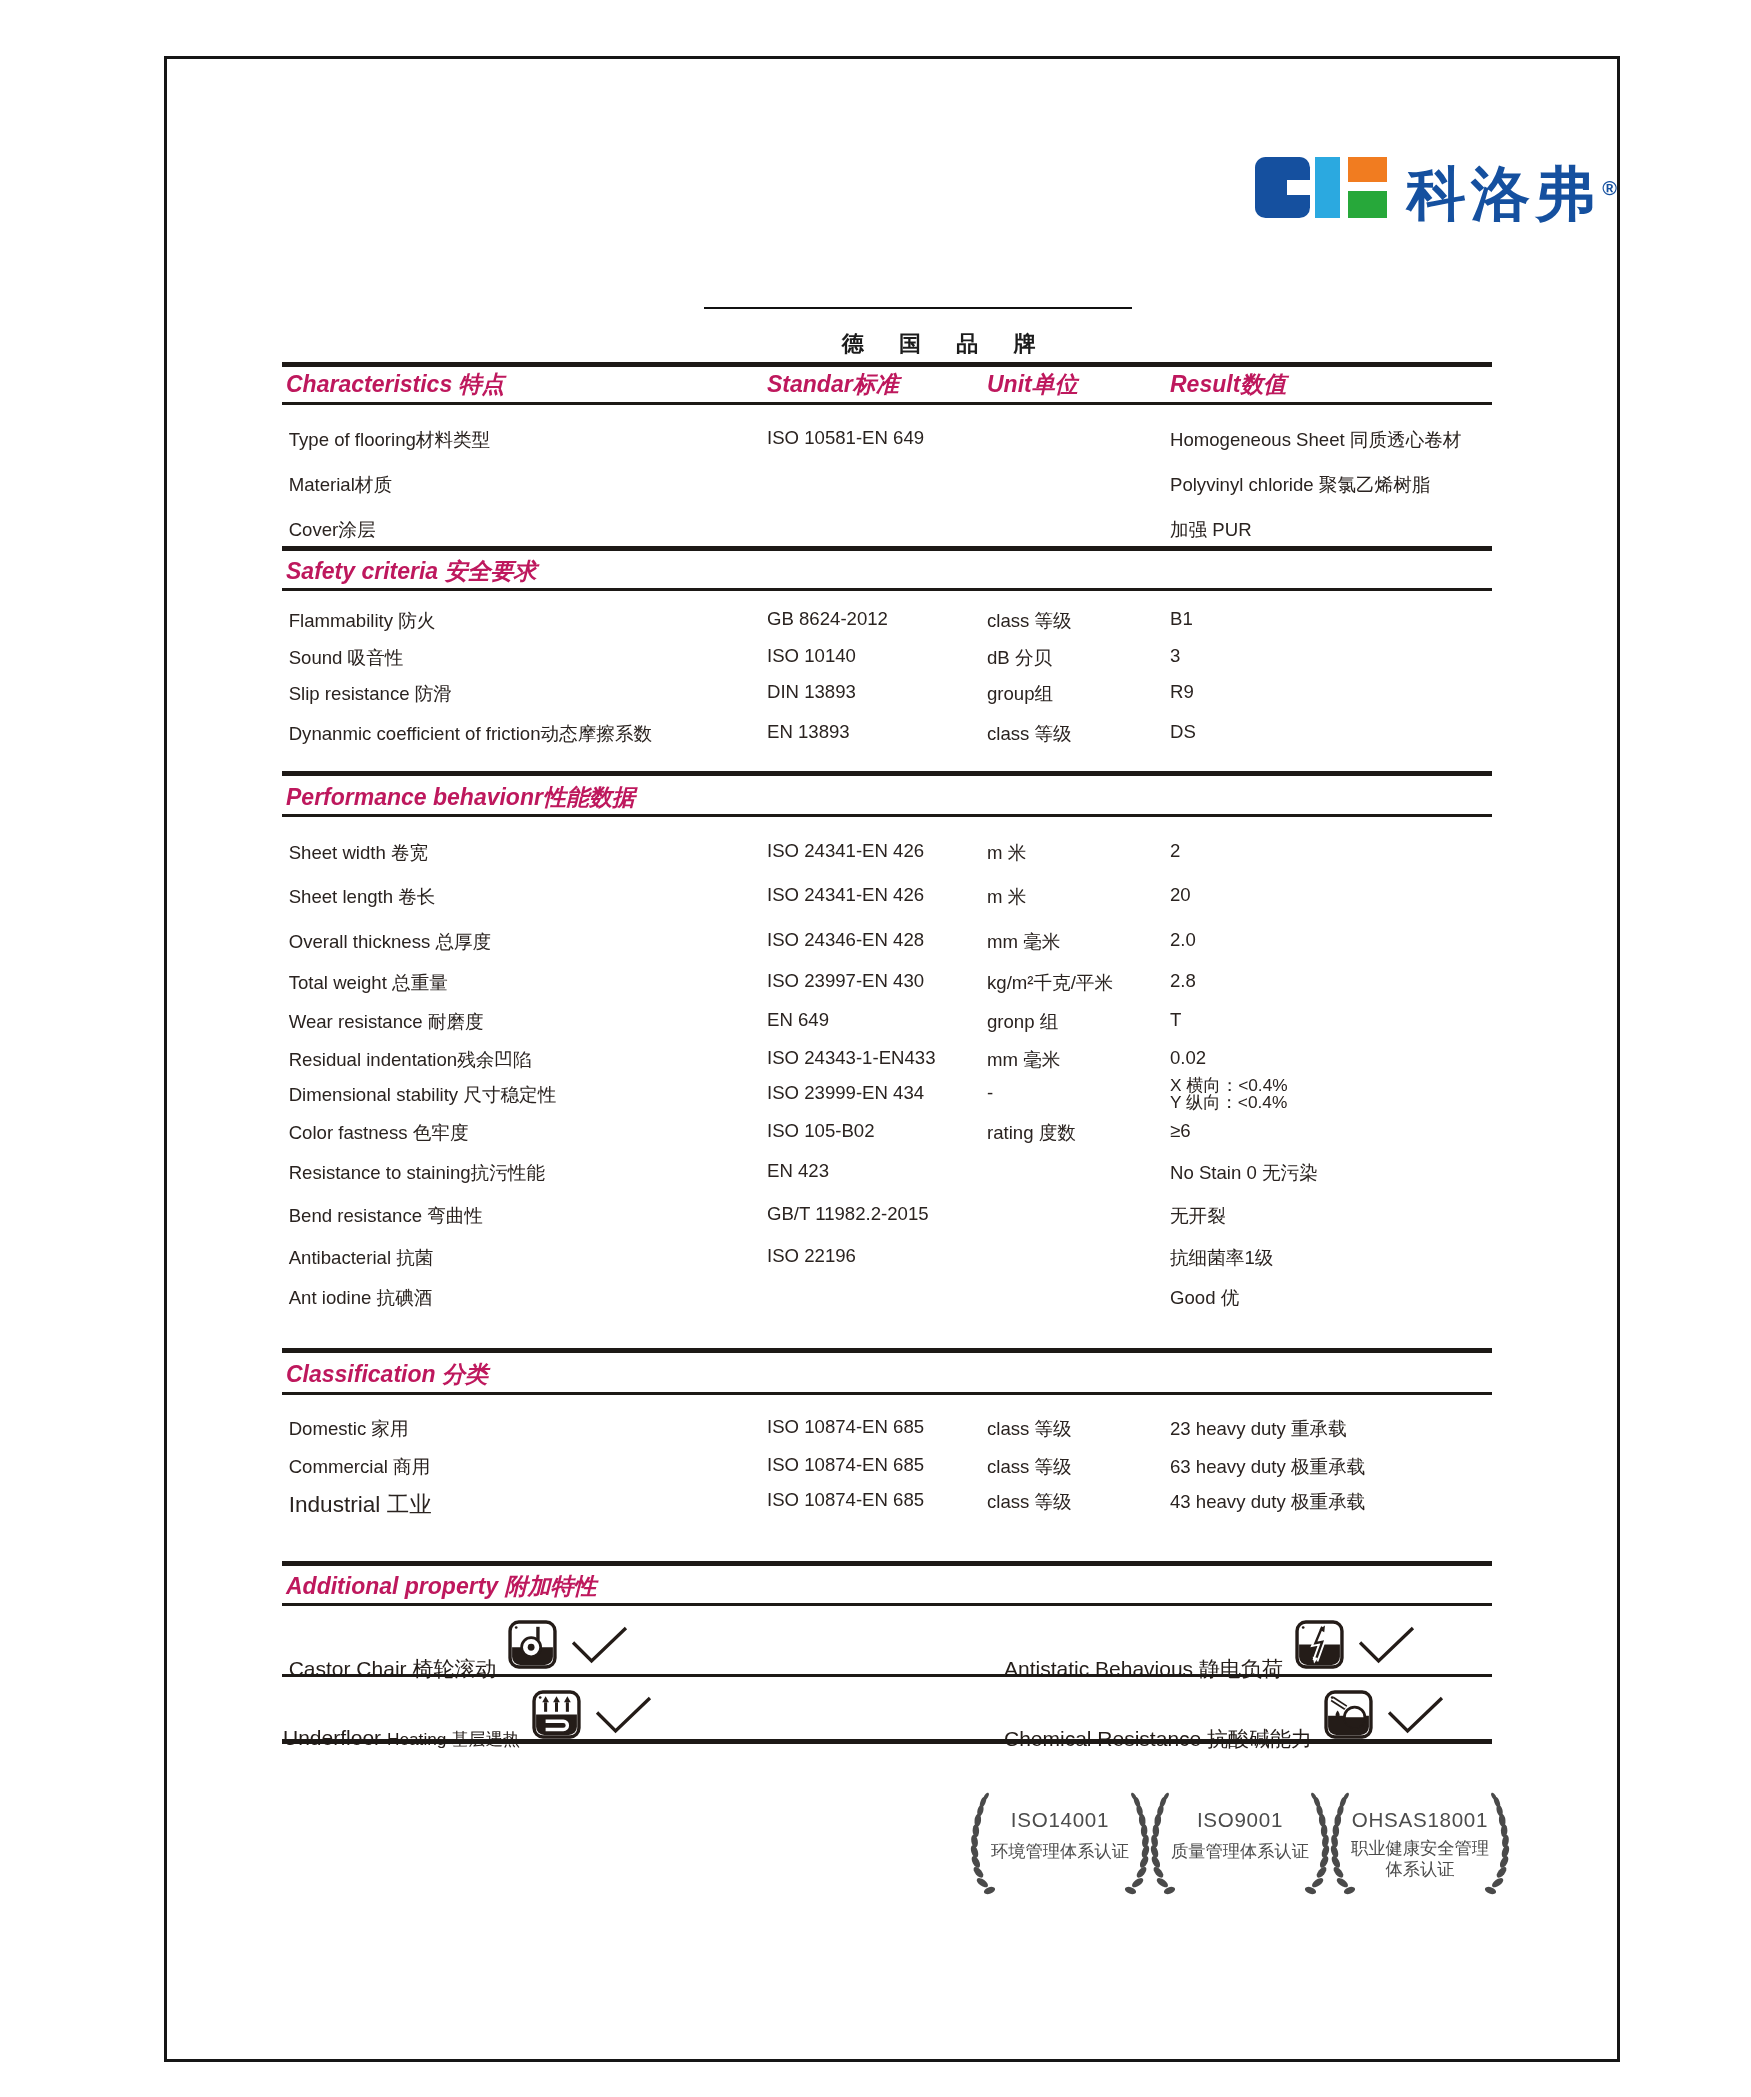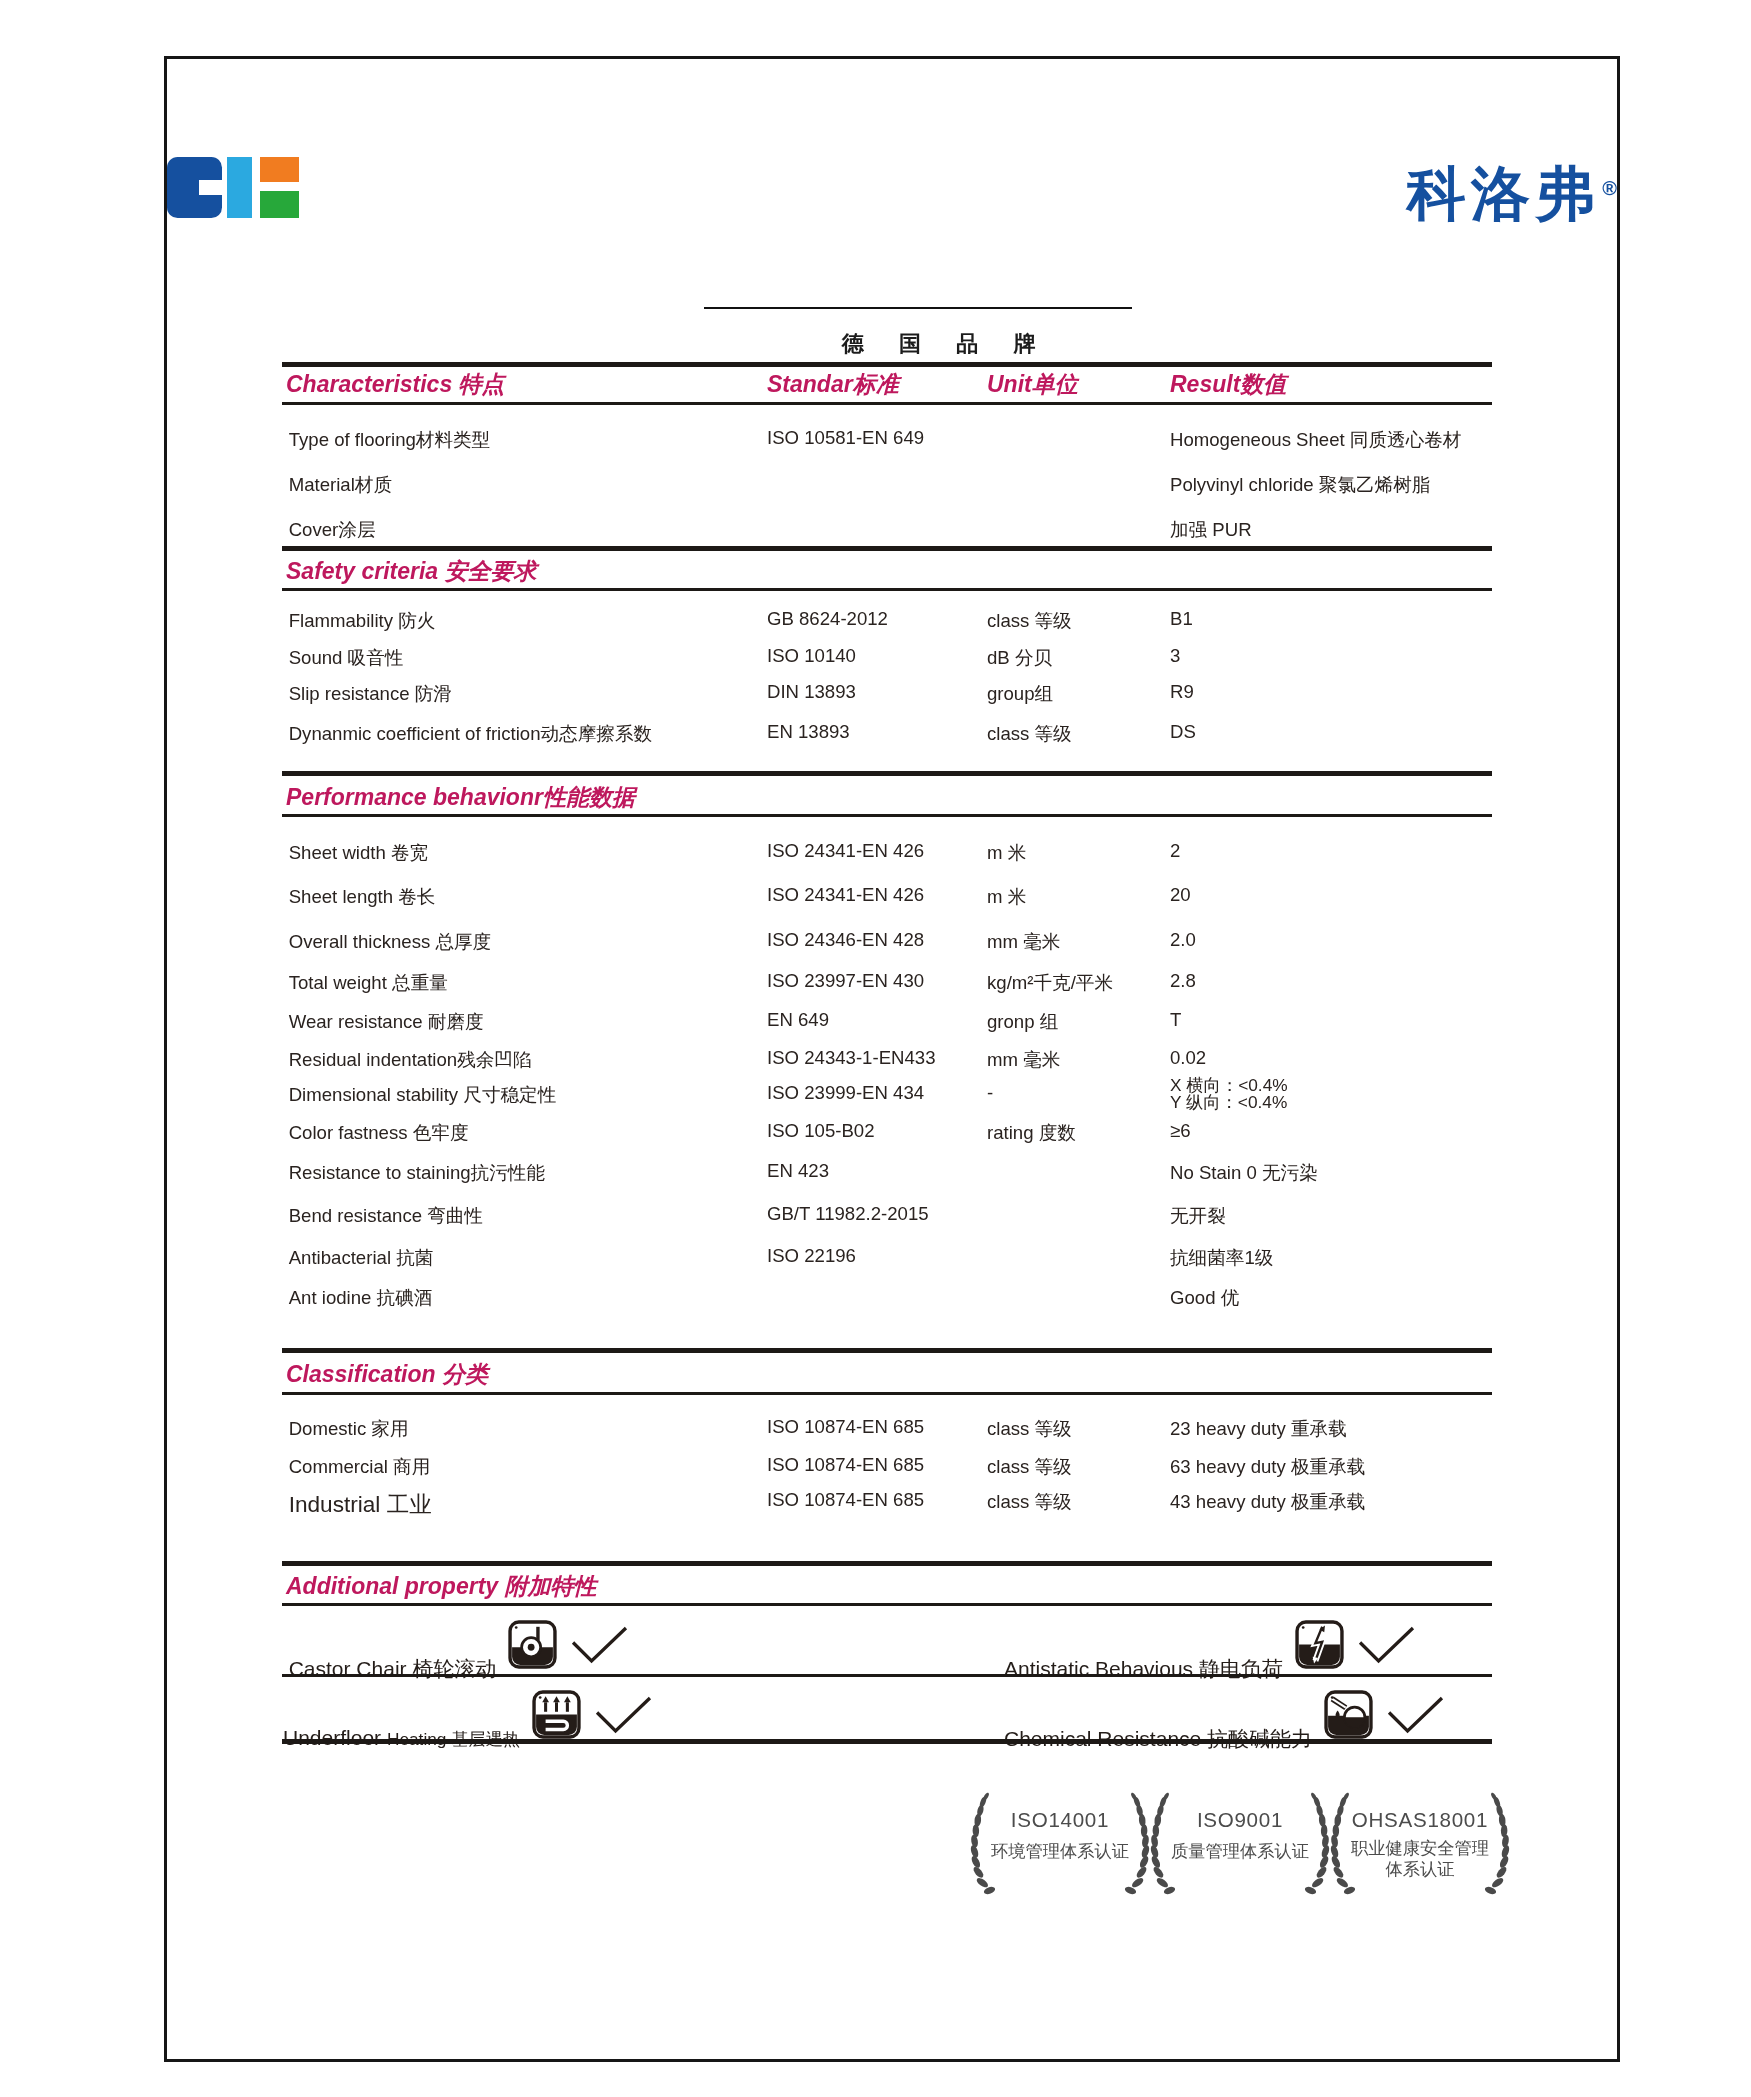--- a/index.html
+++ b/index.html
@@ -1,21 +1,21 @@
 <!DOCTYPE html>
 <html style="font-size:10.6px"><head>
 <meta charset="utf-8">
 <style>
   html,body{margin:0;padding:0;background:#ffffff;}
   .page{position:relative;width:1752px;height:2097px;background:#fff;overflow:hidden;
         font-family:"Liberation Sans","DejaVu Sans",sans-serif;color:#2a2320;}
   .frame{position:absolute;left:164px;top:56px;width:1450px;height:2000px;border:3.3px solid #161616;}
 
   
-  .logo-row{position:absolute;top:98px;left:0;width:1450px;display:flex;justify-content:space-between;align-items:flex-start;}
+  .logo-row{position:absolute;top:98px;left:0;width:1450px;display:flex;justify-content:flex-end;align-items:flex-start;}
   .mark{display:flex;align-items:flex-start;height:61px;}
   .m-c{position:relative;width:55px;height:61px;background:#15509f;border-radius:10.6px;}
   .m-c:after{content:"";position:absolute;right:-1.3px;top:23px;width:24px;height:15.3px;background:#fff;}
   .m-bar{width:25px;height:61px;background:#2ba9e0;margin-left:4.7px;}
   .m-col{width:39px;margin-left:8px;display:flex;flex-direction:column;}
   .m-orange{height:25px;background:#f17c20;}
   .m-gap{height:8.6px;}
   .m-green{height:27px;background:#27a83a;}
   .brand-name{font-size:59px;line-height:63px;font-weight:800;color:#15509f;letter-spacing:5.3px;margin-left:20px;}
   .brand-reg{font-size:20px;font-weight:700;color:#15509f;vertical-align:18.6px;letter-spacing:0;margin-left:2.7px;}

